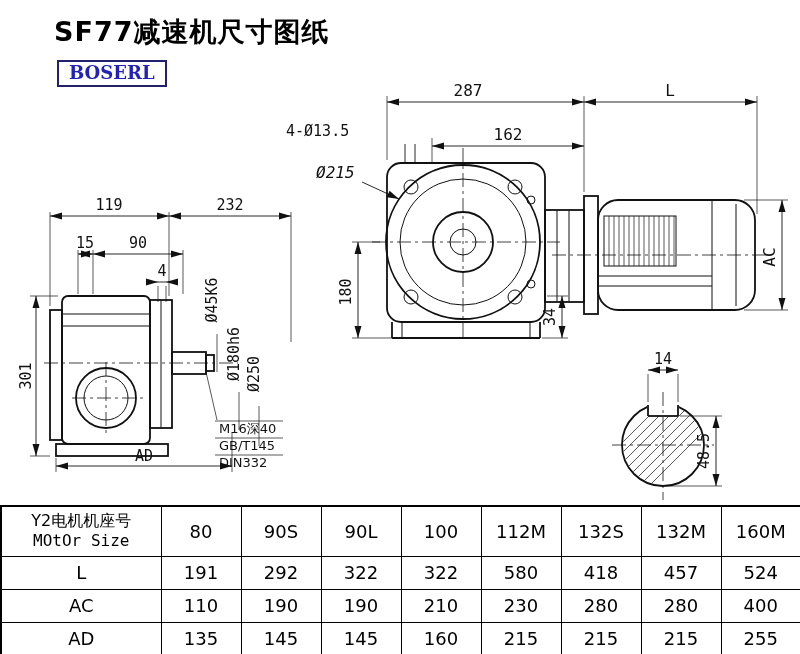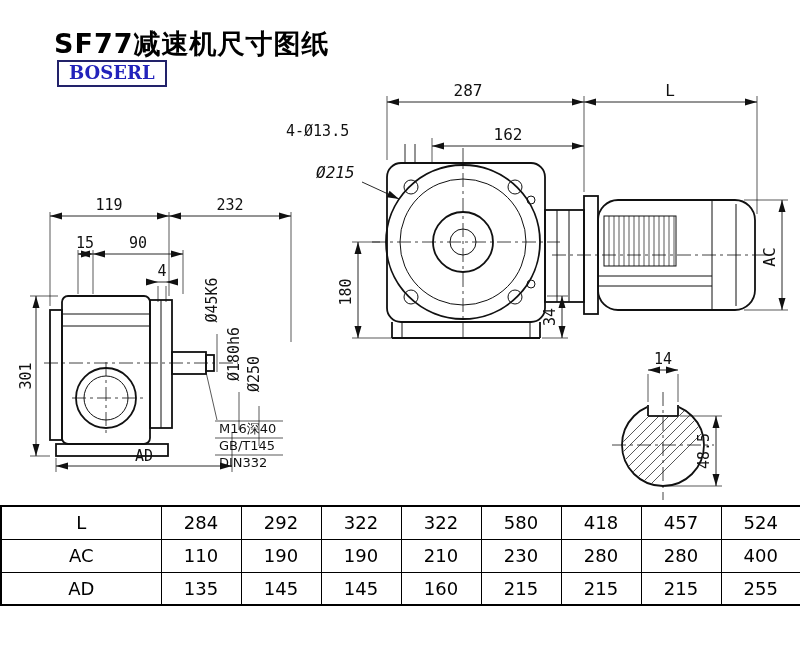--- a/index.html
+++ b/index.html
@@ -4,21 +4,20 @@
 <style>
   html,body{margin:0;padding:0;}
   body{
     width:800px;height:654px;position:relative;background:#ffffff;
     font-family:"DejaVu Sans", sans-serif;color:#111;overflow:hidden;
   }
   .page-title{
     position:absolute;left:54px;top:14px;
     font-size:27px;font-weight:bold;letter-spacing:1px;color:#000;
     font-family:"DejaVu Sans", sans-serif;
-    margin-top:12px;
   }
   .brand-box{
     position:absolute;left:57px;top:60px;
     border:2px solid #22226a;padding:0 10px 2px 10px;
     font-family:"DejaVu Serif", serif;font-weight:bold;
     font-size:18px;color:#2222bb;background:#fff;
   }
   svg.drawing{position:absolute;left:0;top:0;}
   
   .t2{stroke:#111;stroke-width:1.8;fill:none}
@@ -253,23 +252,37 @@
     <col style="width:80px">
       <col style="width:80px">
       <col style="width:80px">
       <col style="width:80px">
     <col style="width:80px">
       <col style="width:80px">
       <col style="width:80px">
       <col style="width:80px">
   </colgroup>
   <tbody>
+    <tr class="hdr">
+      <td>
+        <div class="hdr-line1">Y2电机机座号</div>
+        <div class="hdr-line2">MOtOr Size</div>
+      </td>
+      <td>80</td>
+      <td>90S</td>
+      <td>90L</td>
+      <td>100</td>
+      <td>112M</td>
+      <td>132S</td>
+      <td>132M</td>
+      <td>160M</td>
+    </tr>
     <tr class="row">
       <td>L</td>
-      <td>284</td>
+      <td>191</td>
       <td>292</td>
       <td>322</td>
       <td>322</td>
       <td>580</td>
       <td>418</td>
       <td>457</td>
       <td>524</td>
     </tr>
     <tr class="row">
       <td>AC</td>

